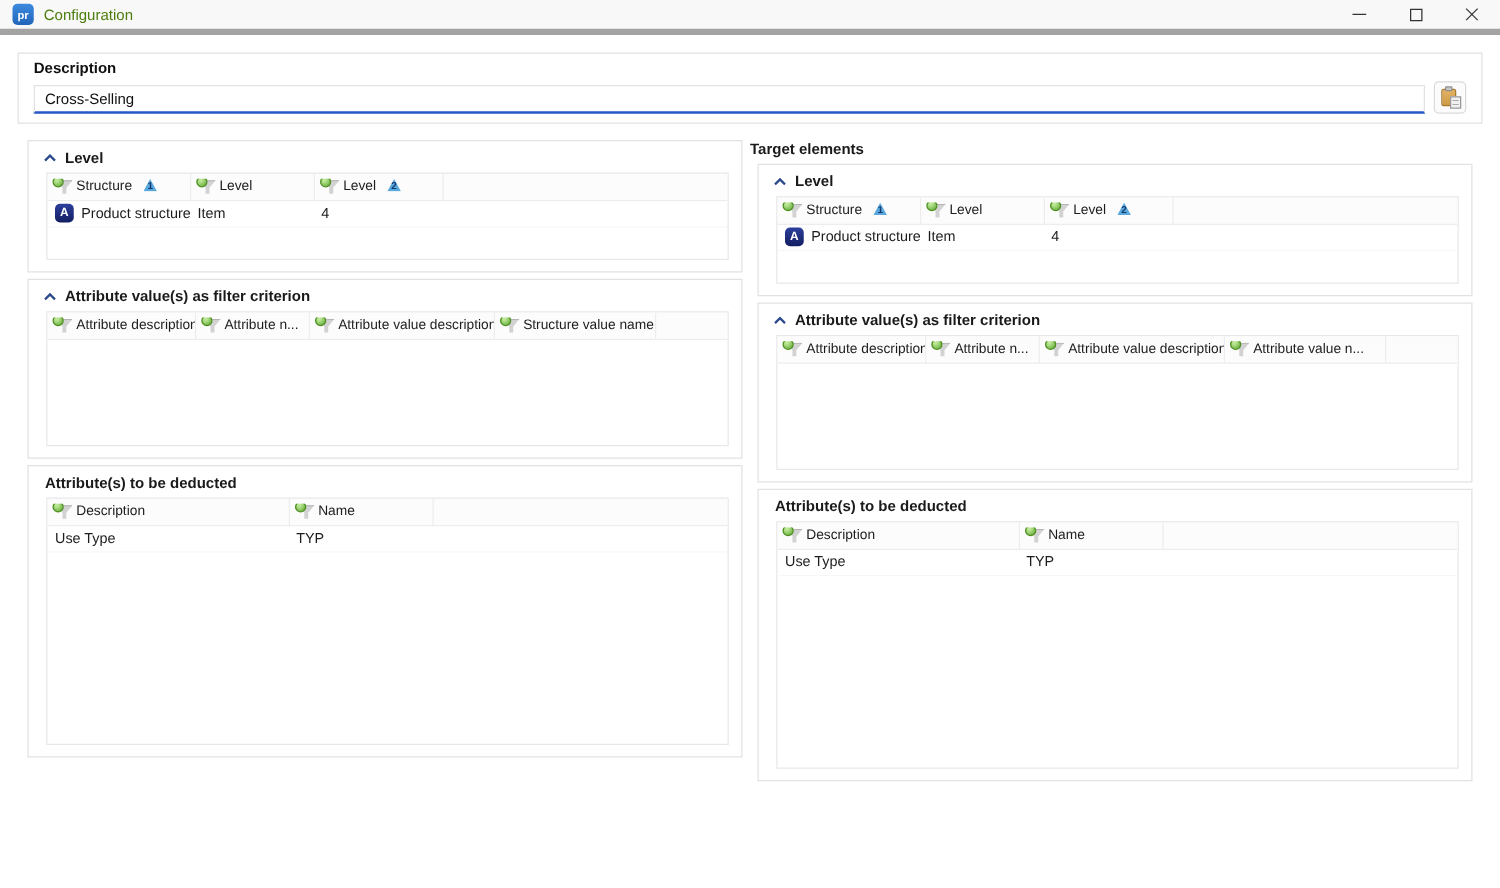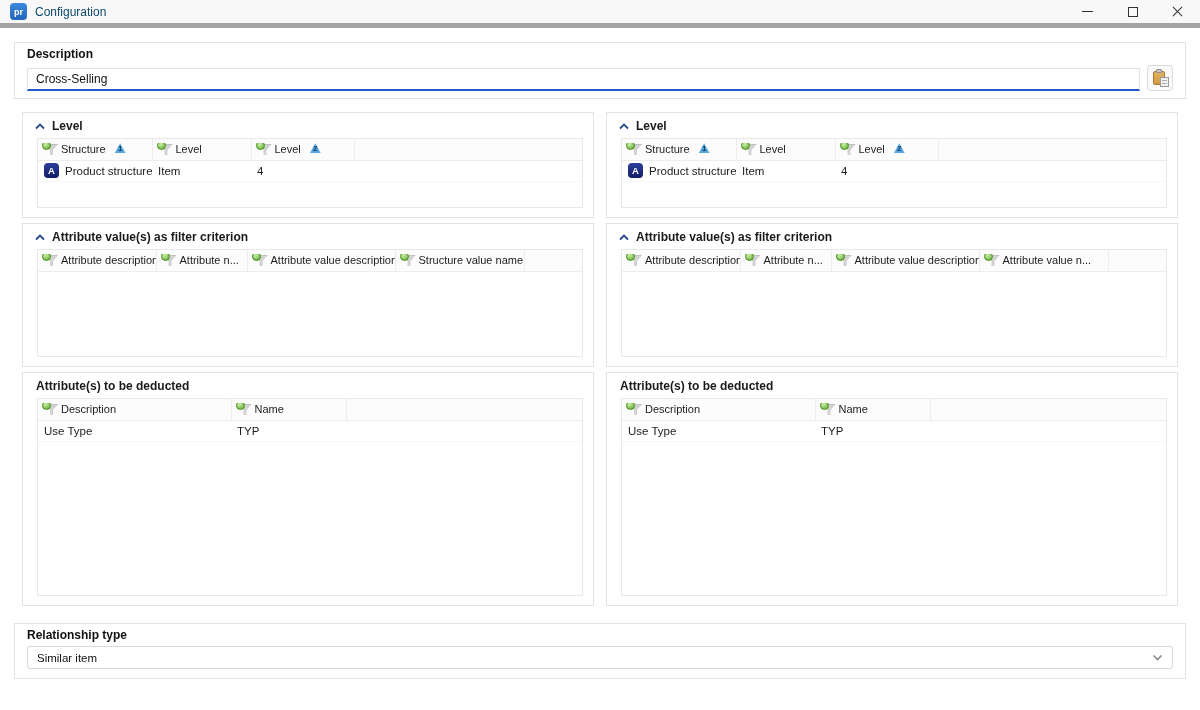--- a/index.html
+++ b/index.html
@@ -5,21 +5,21 @@
   * { box-sizing: border-box; margin: 0; padding: 0; }
   html,body { width:1200px; height:710px; }
   body {
     font-family: "Liberation Sans", sans-serif;
     background:#fff; color:#1a1a1a; overflow:hidden;
   }
   
   .titlebar{height:28px;background:#f8f8f8;display:flex;align-items:center;padding-left:10px;border-bottom:5px solid #a3a3a3;}
   .app-icon{width:17px;height:17px;border-radius:4px;background:linear-gradient(#3b8ade,#2265ba);color:#fff;
     font-size:9px;font-weight:bold;display:flex;align-items:center;justify-content:center;flex:0 0 auto;}
-  .win-title{margin-left:8px;font-size:12px;color:#0c4a6e;}
+  .win-title{margin-left:8px;font-size:12px;color:#4d7c0f;}
   .win-controls{margin-left:auto;display:flex;height:28px;}
   .ctrl{width:45px;height:28px;display:flex;align-items:center;justify-content:center;cursor:default;}
   .min-glyph{width:11px;height:1px;background:#333;}
   .max-glyph{width:10px;height:10px;border:1px solid #333;}
   .close-glyph{position:relative;width:11px;height:11px;}
   .close-glyph::before,.close-glyph::after{content:"";position:absolute;left:-1px;top:5px;width:13px;height:1px;background:#333;}
   .close-glyph::before{transform:rotate(45deg);} .close-glyph::after{transform:rotate(-45deg);}
   
   .content{padding:14px 14px 0;}
   .panel{border:1px solid #e2e2e2;background:#fff;}
@@ -256,20 +256,21 @@
               <td>TYP</td>
               <td></td>
             </tr>
               </tbody>
           </table>
         </div>
       </div>
     </div>
 
     <div class="col">
+      <div class="col-heading">Target elements</div>
 
       <div class="sec">
         <div class="sec-head">
           <svg class="chev" width="10" height="7" viewBox="0 0 10 7">
               <path d="M1 5.5 L5 1.5 L9 5.5" fill="none" stroke="#2c4a8c" stroke-width="1.8"></path>
             </svg>
           <span>Level</span>
         </div>
         <div class="tbl-box lvl-box">
           <table>
@@ -411,23 +412,14 @@
               <td></td>
             </tr>
               </tbody>
           </table>
         </div>
       </div>
     </div>
 
   </div>
 
-  <div class="panel rel-panel">
-    <div class="group-label">Relationship type</div>
-    <div class="dropdown">
-      <span>Similar item</span>
-      <svg class="dd-chev" width="11" height="7" viewBox="0 0 11 7">
-          <path d="M1.5 1.5 L5.5 5.5 L9.5 1.5" fill="none" stroke="#8a8a8a" stroke-width="1.6"></path>
-        </svg>
-    </div>
-  </div>
 
 </div>
 
 </body></html>

